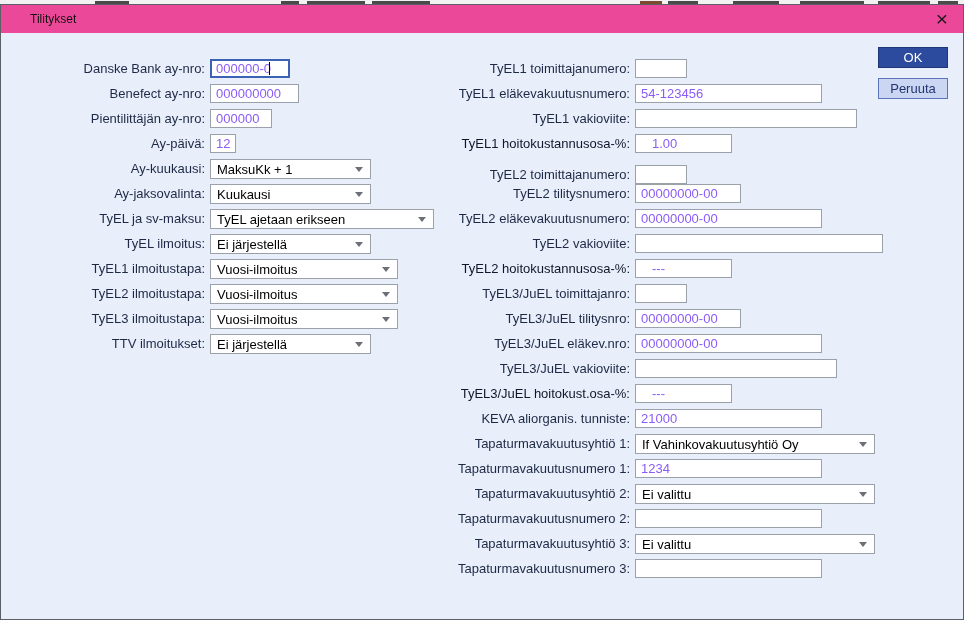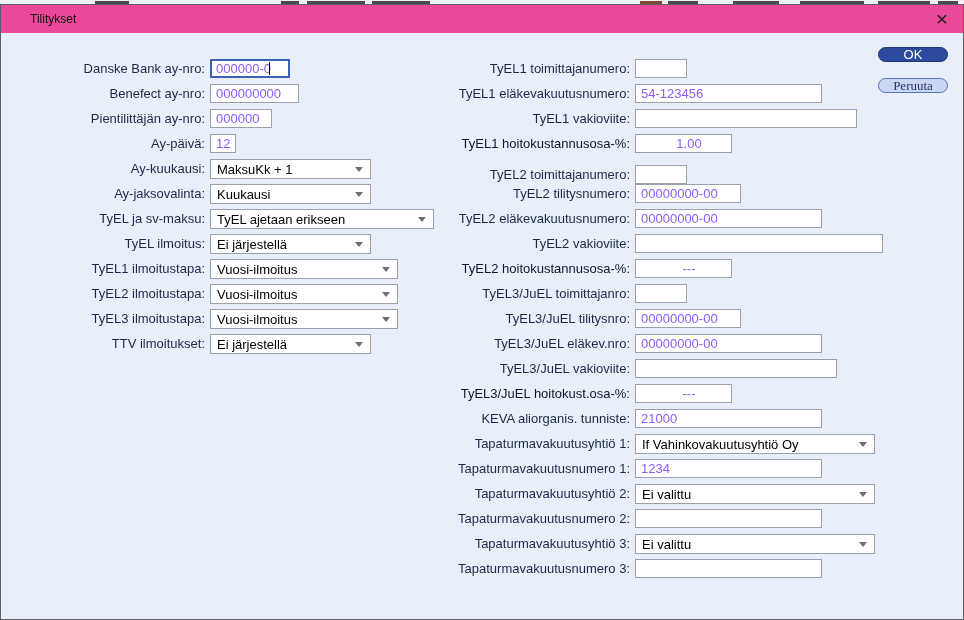--- a/index.html
+++ b/index.html
@@ -36,42 +36,42 @@
     color:#1d2945; font-size:13px; line-height:19px; top:0;
   }
   .row .lbl.green { color:#0f172a; }
 
   input.field {
     width:100%; height:19px; border:1px solid #9ba1ab; background:#ffffff;
     font-family:"Liberation Sans", sans-serif; font-size:13px; color:#8b5cf6;
     padding:0 5px; outline:none; display:block;
   }
   input.field.focused { border:2px solid #3c62b5; padding:0 4px; }
-  input.field.ind { padding-left:16px;text-align:center; }
+  input.field.ind { padding-left:16px; }
 
   .select {
     height:20px; border:1px solid #9ba1ab; background:#ffffff;
     display:flex; align-items:center; padding:0 20px 0 6px;
     font-size:13px; color:#000000; position:relative; cursor:default;
     white-space:nowrap; overflow:hidden;
   }
   .select .chev {
     position:absolute; right:7px; top:7px; width:0; height:0;
     border-left:4px solid transparent; border-right:4px solid transparent;
     border-top:5px solid #6b7077;
   }
 
   .caret { position:absolute; width:1px; height:13px; background:#000; }
 
   .btn {
-    position:absolute; width:70px; height:15px; font-size:13px;
-    display:flex; align-items:center; justify-content:center; cursor:pointer;border-radius:8px;
+    position:absolute; width:70px; height:21px; font-size:13px;
+    display:flex; align-items:center; justify-content:center; cursor:pointer;
   }
   .btn.ok { background:#2c4b9e; border:1px solid #1d3678; color:#ffffff; }
-  .btn.cancel { background:#cbd7f2; border:1px solid #5b75b8; color:#22356f;font-family:Liberation Serif, serif; }
+  .btn.cancel { background:#cbd7f2; border:1px solid #5b75b8; color:#22356f; }
 
   
   .lc { left:209px; }
   .rc { left:634px; }
 </style>
 </head>
 <body>
 
 <div class="bg-sliver">
   <i style="left:95px;width:34px"></i>

